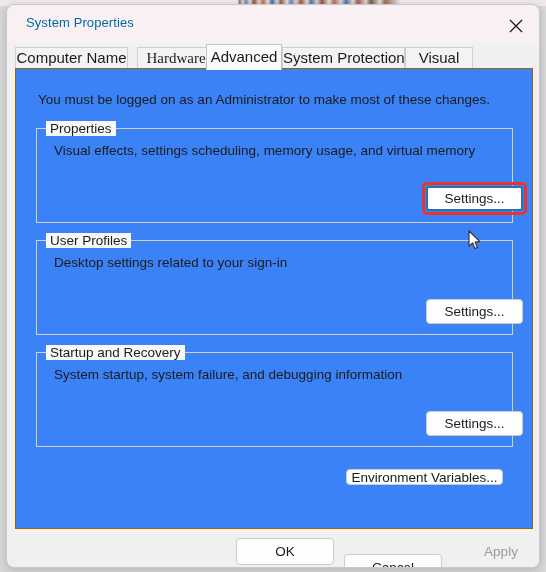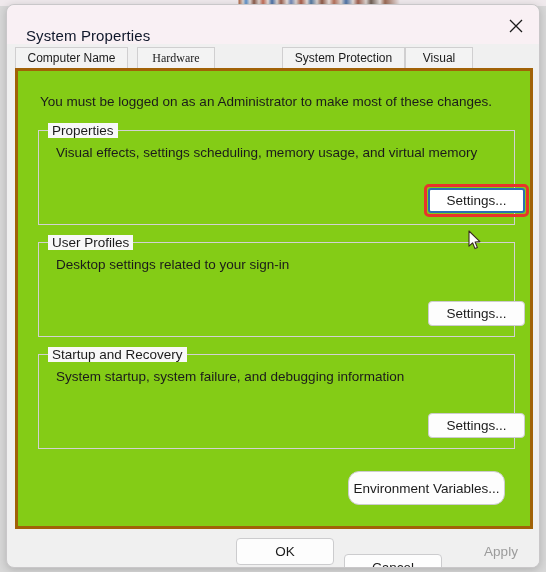--- a/index.html
+++ b/index.html
@@ -58,23 +58,23 @@
   #titlebar {
     position: absolute;
     left: 0; top: 0;
     width: 532px; height: 39px;
     background: #f9f0f4;
     border-top-left-radius: 7px;
     border-top-right-radius: 7px;
   }
   #title-text {
     position: absolute;
-    left: 19px; top: 22px;
-    font-size: 15px;
-    color: #0f172a;
+    left: 19px; top: 10px;
+    font-size: 13px;
+    color: #0369a1;
     letter-spacing: 0.1px;
     white-space: nowrap;
   }
   #close-button {
     position: absolute;
     right: 0; top: 0;
     width: 46px; height: 39px;
     border-top-right-radius: 7px;
     cursor: default;
   }
@@ -87,21 +87,21 @@
     width: 518px; height: 25px;
   }
   .tab {
     position: absolute;
     top: 3px;
     height: 22px;
     box-sizing: border-box;
     background: #f3f3f3;
     border: 1px solid #d0cfd0;
     border-bottom: none;
-    font-size: 12px;
+    font-size: 15px;
     color: #1b1b1b;
     text-align: center;
     line-height: 20px;
     white-space: nowrap;
     cursor: default;
   }
   .tab.selected {
     top: 0px;
     height: 26px;
     line-height: 24px;
@@ -109,22 +109,22 @@
     border-color: #c4c3c4;
     z-index: 5;
   }
 
   
   #tabpanel {
     position: absolute;
     left: 8px; top: 63px;
     width: 518px; height: 461px;
     box-sizing: border-box;
-    background: #84cc16;
-    border: 3px solid #a16207;
+    background: #3b82f6;
+    border: 1px solid #a16207;
   }
 
   #intro-text {
     position: absolute;
     left: 22px; top: 23px;
     font-size: 13.5px;
     color: #1b1b1b;
     white-space: nowrap;
   }
 
@@ -229,20 +229,21 @@
         <svg width="16" height="16" viewBox="0 0 16 16">
           <path d="M2 2 L14 14 M14 2 L2 14" stroke="#1b1b1b" stroke-width="1.3" fill="none"></path>
         </svg>
       </span>
     </div>
   </div>
 
   <div id="tabstrip">
     <div class="tab" style="left:0px; width:113px;">Computer Name</div>
     <div class="tab" style="left:122px; width:78px;font-family:Liberation Serif, serif;">Hardware</div>
+    <div class="tab selected" style="left:191px; width:76px;">Advanced</div>
     <div class="tab" style="left:267px; width:123px;">System Protection</div>
     <div class="tab" style="left:390px; width:68px;">Visual</div>
   </div>
 
   <div id="tabpanel">
 
     <div id="intro-text">You must be logged on as an Administrator to make most of these changes.</div>
 
     <div class="groupbox" style="top:59px; height:95px;">
       <div class="group-legend">Properties</div>
@@ -259,21 +260,21 @@
       <div class="group-desc">Desktop settings related to your sign-in</div>
       <button class="btn" style="left:389px; top:58px; width:97px; height:25px;">Settings...</button>
     </div>
 
     <div class="groupbox" style="top:283px; height:95px;">
       <div class="group-legend">Startup and Recovery</div>
       <div class="group-desc">System startup, system failure, and debugging information</div>
       <button class="btn" style="left:389px; top:58px; width:97px; height:25px;">Settings...</button>
     </div>
 
-    <button class="btn" style="left:330px; top:400px; width:157px; height:34px;border-radius:11px;">Environment Variables...</button>
+    <button class="btn" style="left:330px; top:400px; width:157px; height:16px;">Environment Variables...</button>
   </div>
 
   <div id="footer">
     <button class="btn" style="left:215px; top:9px; width:98px; height:27px;">OK</button>
     <button class="btn" style="left:323px; top:25px; width:98px; height:27px;">Cancel</button>
     <button class="btn disabled" style="left:431px; top:9px; width:98px; height:27px; background:transparent; border-color:transparent;">Apply</button>
   </div>
 </div>
 
 <span id="cursor">

